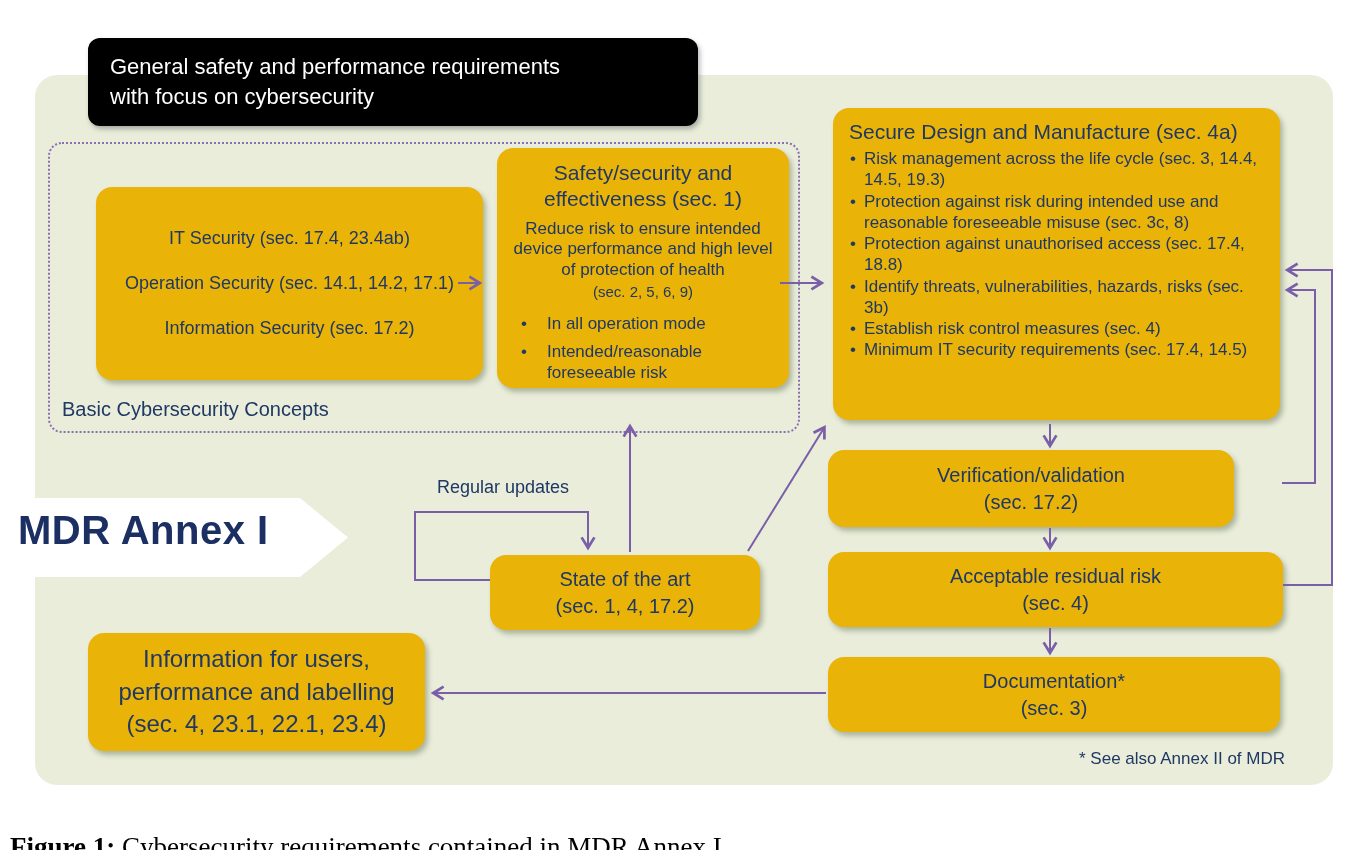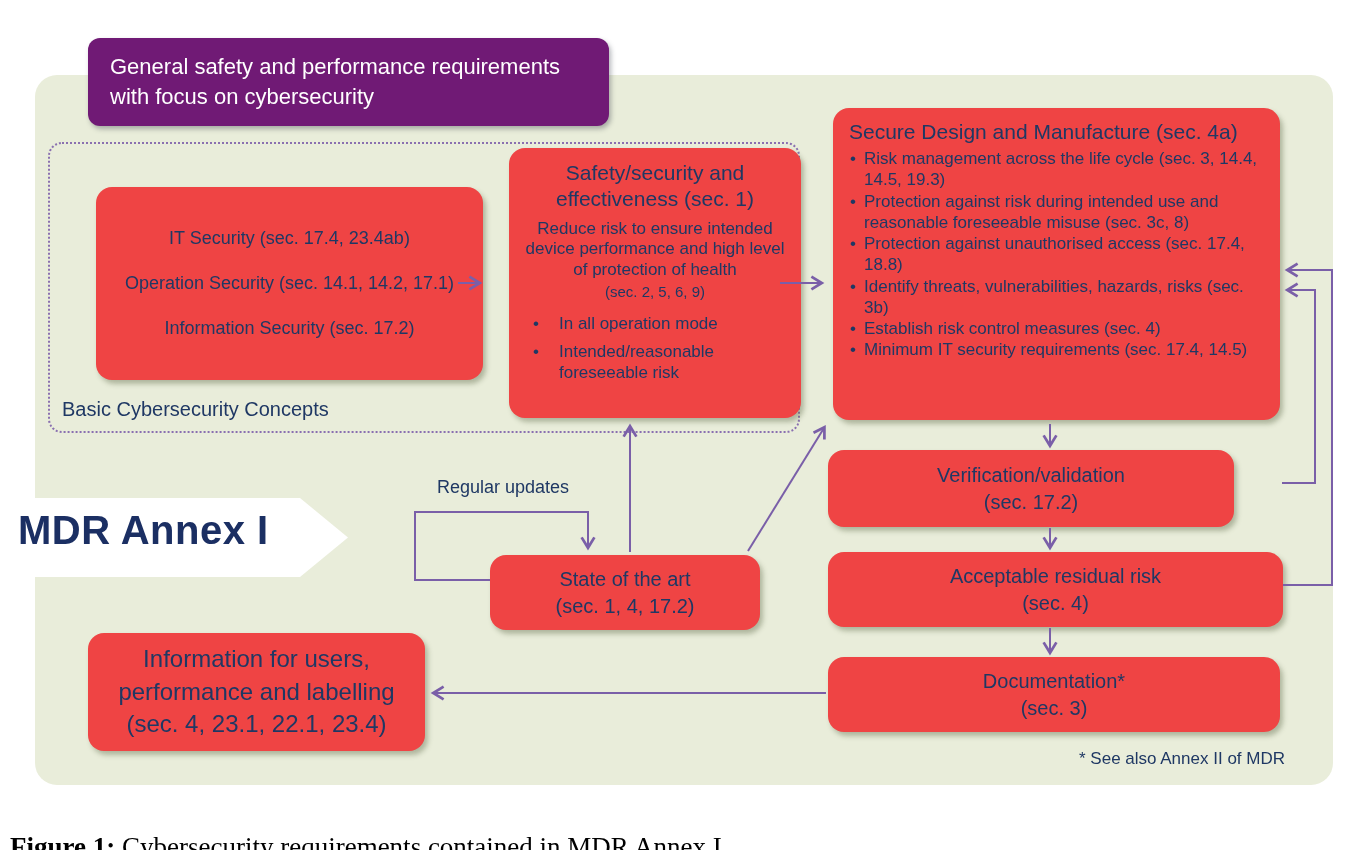--- a/index.html
+++ b/index.html
@@ -2,38 +2,38 @@
 <html><head>
 <meta charset="utf-8">
 <style>
   html,body{margin:0;padding:0;background:#ffffff;width:1368px;height:850px;overflow:hidden;}
   body{font-family:"Liberation Sans",sans-serif;color:#1f3864;}
   #stage{position:relative;width:1368px;height:850px;}
 
   .panel{position:absolute;left:35px;top:75px;width:1298px;height:710px;
          background:#e9edda;border-radius:22px;}
 
-  .header-box{position:absolute;left:88px;top:38px;width:521px;height:88px;
-              background:#701a75;border-radius:12px;color:#ffffff;
+  .header-box{position:absolute;left:88px;top:38px;width:610px;height:88px;
+              background:#000000;border-radius:12px;color:#ffffff;
               display:flex;flex-direction:column;justify-content:center;
               padding:16px 22px;box-sizing:border-box;font-size:22px;line-height:1.35;
               box-shadow:2px 3px 5px rgba(40,45,60,.35);}
 
-  .gbox{position:absolute;background:#ef4444;border-radius:16px;box-sizing:border-box;
+  .gbox{position:absolute;background:#eab308;border-radius:16px;box-sizing:border-box;
         box-shadow:3px 4px 5px rgba(105,115,85,.45);color:#1f3864;}
 
   .basic-box{left:68px;top:187px;width:387px;height:193px;
              display:flex;flex-direction:column;justify-content:center;align-items:center;
              gap:24px;font-size:18px;text-align:center;padding:0 8px;margin-left:28px;}
 
   .dashed-rect{position:absolute;left:48px;top:142px;width:752px;height:291px;
                border:2px dotted #8a70b0;border-radius:14px;box-sizing:border-box;}
   .basic-label{position:absolute;left:62px;top:398px;font-size:20px;}
 
-  .safety-box{left:509px;top:148px;width:292px;height:270px;padding:12px 14px 1px;
+  .safety-box{left:497px;top:148px;width:292px;height:240px;padding:12px 14px 1px;
               text-align:center;}
   .safety-box .title{font-size:21px;line-height:1.25;margin-bottom:6px;}
   .safety-box .body{font-size:17px;line-height:1.22;}
   .safety-box .ref{font-size:15px;margin-top:2px;}
   .safety-bullets{margin-top:14px;text-align:left;font-size:17px;line-height:1.22;}
   .safety-bullets .bullet{position:relative;padding-left:36px;margin-bottom:8px;}
   .safety-bullets .bullet::before{content:"\2022";position:absolute;left:10px;}
 
   .secure-box{left:833px;top:108px;width:447px;height:312px;padding:12px 10px 8px 16px;}
   .secure-box .title{font-size:21px;margin-bottom:4px;}

